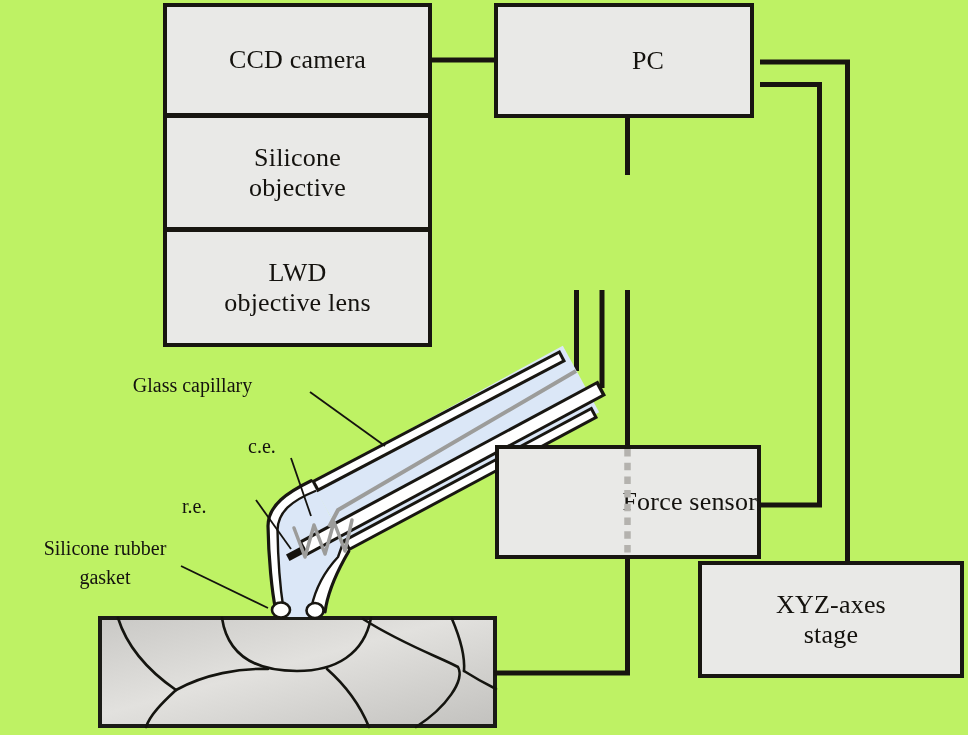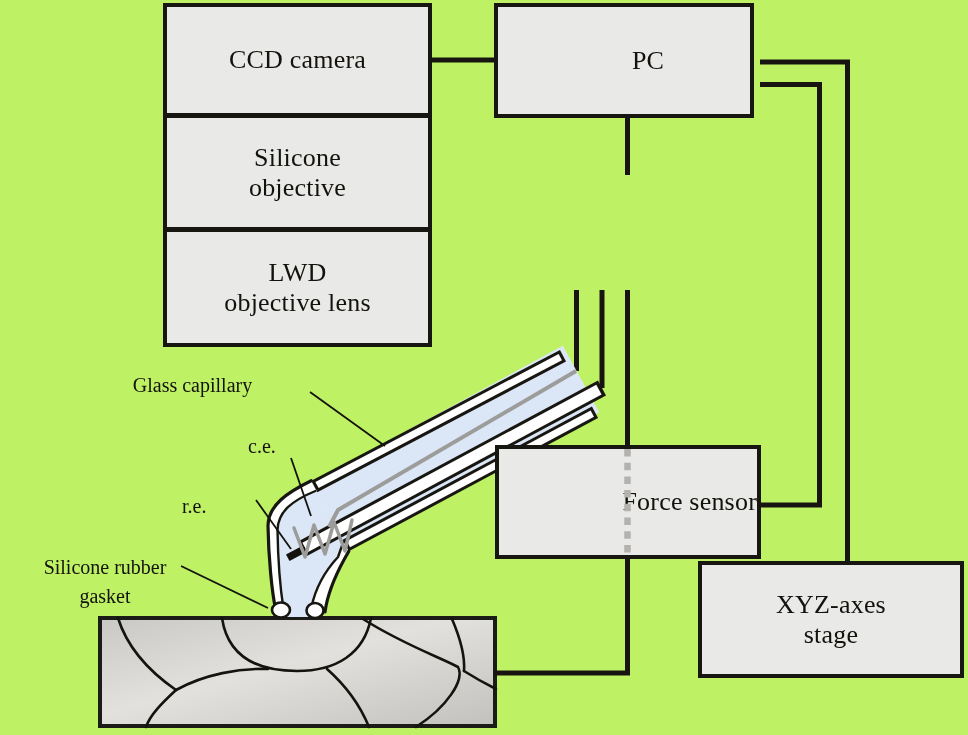--- a/index.html
+++ b/index.html
@@ -22,21 +22,21 @@
   .box-pc{left:494px;top:3px;width:260px;height:115px;padding-left:48px;}
   .box-pot{left:494px;top:173px;width:268px;height:119px;}
   .box-force{left:495px;top:445px;width:266px;height:114px;align-items:flex-end;}
   .box-xyz{left:698px;top:561px;width:266px;height:117px;}
   .ann{
     position:absolute;z-index:2;font-size:20px;line-height:29px;white-space:nowrap;
   }
   .ann-capillary{left:85px;top:371px;width:215px;text-align:center;}
   .ann-ce{left:248px;top:432px;}
   .ann-re{left:182px;top:492px;}
-  .ann-gasket{left:0px;top:534px;width:210px;text-align:center;white-space:normal;margin-top:19px;}
+  .ann-gasket{left:0px;top:534px;width:210px;text-align:center;white-space:normal;}
 </style>
 </head>
 <body>
 
 <div class="stage">
 
   <svg class="layer-under" width="968" height="735" viewBox="0 0 968 735">
     <defs>
       <linearGradient id="sampleGrad" x1="0" y1="0" x2="1" y2="1">
         <stop offset="0" stop-color="#c9c8c5"></stop>

